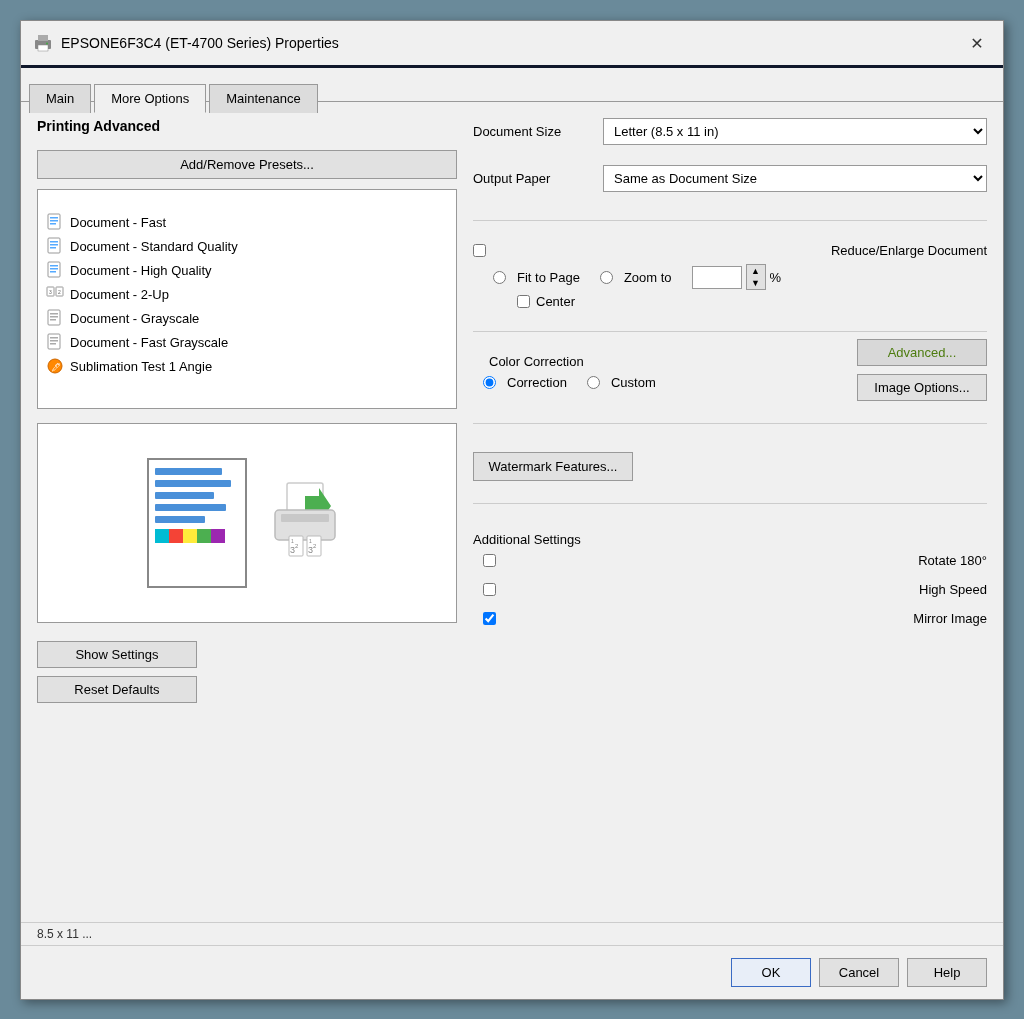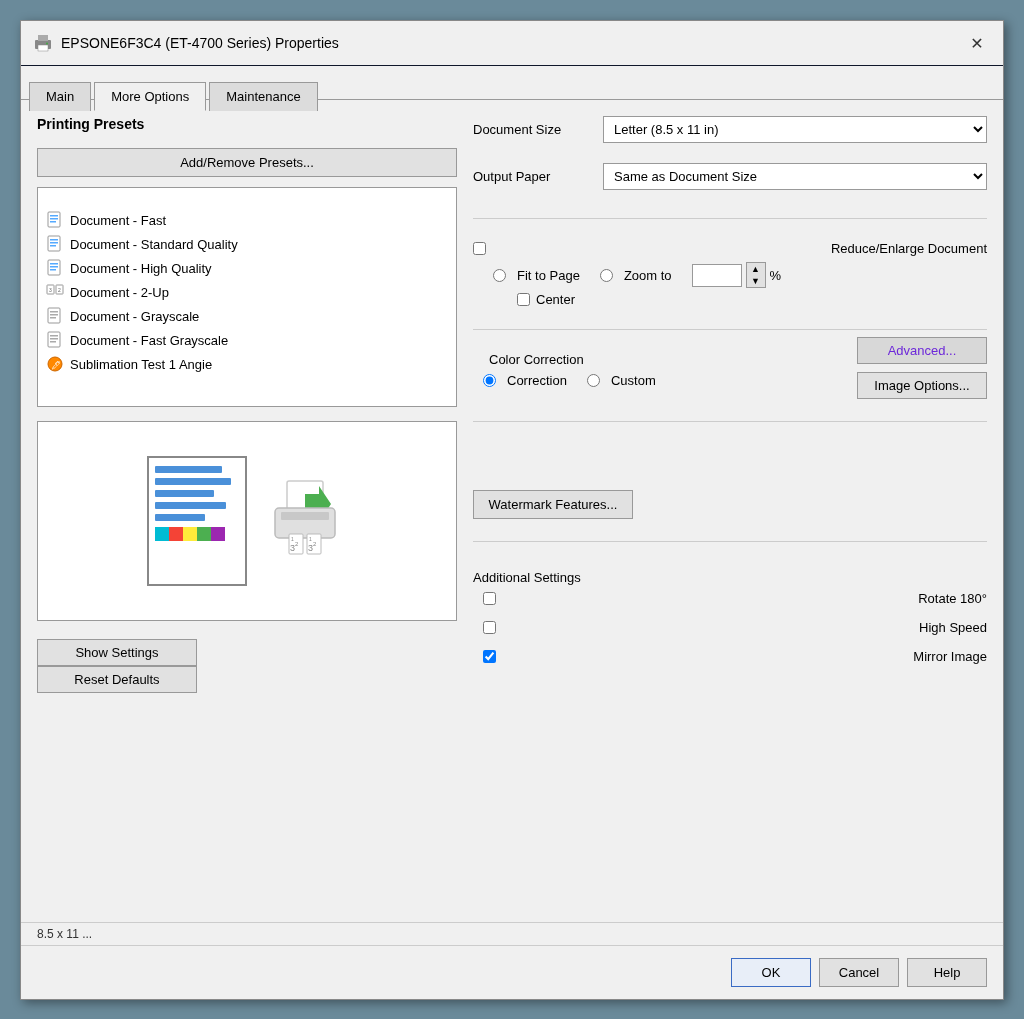--- a/index.html
+++ b/index.html
@@ -16,21 +16,21 @@
       background: #f0f0f0;
       border: 1px solid #888;
       box-shadow: 3px 3px 10px rgba(0,0,0,0.4);
       width: 1000px;
       min-height: 980px;
       display: flex;
       flex-direction: column;
     }
     .title-bar {
       background: #f0f0f0;
-      border-bottom: 1px solid #0f172a;
+      border-bottom: 3px solid #0f172a;
       padding: 8px 12px;
       display: flex;
       align-items: center;
       justify-content: space-between;
     }
     .title-bar-left {
       display: flex;
       align-items: center;
       gap: 8px;
       font-size: 14px;
@@ -305,20 +305,21 @@
     }
     .show-settings-btn {
       width: 160px;
     }
     .reset-btn {
       width: 160px;
     }
     .left-bottom-btns {
       display: flex;
       flex-direction: column;
+      gap: 8px;
       margin-top: 8px;
     }
   </style>
 </head>
 <body>
 
 <div class="dialog">
 
   <div class="title-bar">
     <div class="title-bar-left">
@@ -341,21 +342,21 @@
       <span>More Options</span>
     </div>
     <div class="tab">
       <span>Maintenance</span>
     </div>
   </div>
 
   <div class="dialog-body">
 
     <div class="left-panel">
-      <div class="section-title">Printing Presets</div>
+      <div class="section-title">Printing Advanced</div>
       <button class="btn btn-wide">Add/Remove Presets...</button>
 
       <div class="presets-list">
 
         <div class="preset-item">
           <svg width="18" height="18" viewBox="0 0 18 18">
             <rect x="2" y="1" width="12" height="15" rx="1" fill="white" stroke="#999" stroke-width="1"></rect>
             <rect x="4" y="4" width="8" height="1.5" fill="#5af"></rect>
             <rect x="4" y="7" width="8" height="1.5" fill="#5af"></rect>
             <rect x="4" y="10" width="6" height="1.5" fill="#5af"></rect>
@@ -527,30 +528,30 @@
             <div class="radio-item">
               <input type="radio" name="colorCorrection" id="automatic" checked="" style="">
               <label for="automatic">Correction</label>
             </div>
             <div class="radio-item">
               <input type="radio" name="colorCorrection" id="custom" style="">
               <label for="custom">Custom</label>
             </div>
           </div>
           <div class="cc-buttons">
-            <button class="btn" style="background:#d8d8d8; color:#6d28d9; min-width:130px;">Advanced...</button>
+            <button class="btn" style="background:#d8d8d8; color:#4d7c0f; min-width:130px;">Advanced...</button>
             <button class="btn" style="min-width:130px;">Image Options...</button>
           </div>
         </div>
       </div>
 
       <hr class="divider">
 
       <div class="watermark-section">
-        <button class="btn" style="min-width:160px; padding: 6px 14px; margin-top: 40px;">Watermark Features...</button>
+        <button class="btn" style="min-width:160px; padding: 6px 14px;">Watermark Features...</button>
       </div>
 
       <hr class="divider">
 
       <div class="additional-section">
         <div style="font-size:13px;">Additional Settings</div>
         <div class="additional-checks">
           <div class="checkbox-row">
             <input type="checkbox" id="rotate180" style="">
             <label for="rotate180">Rotate 180°</label>

